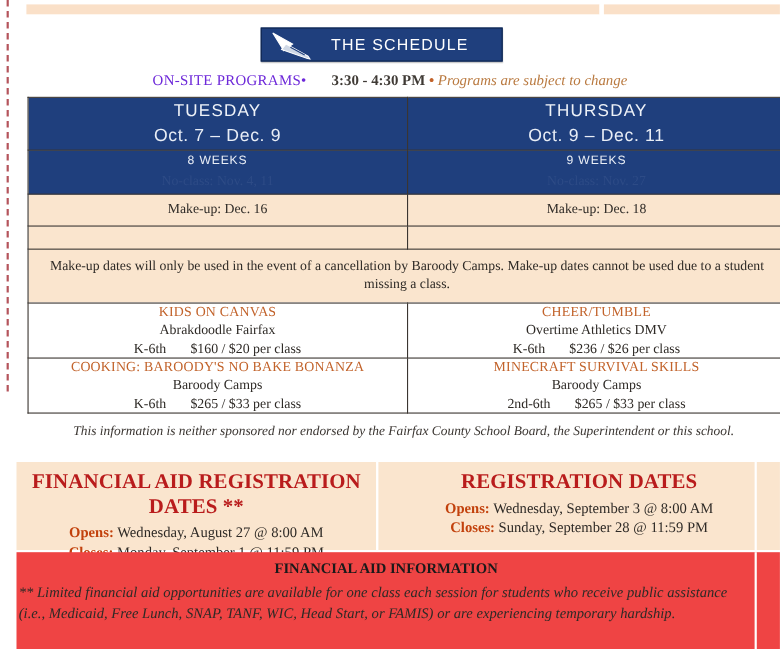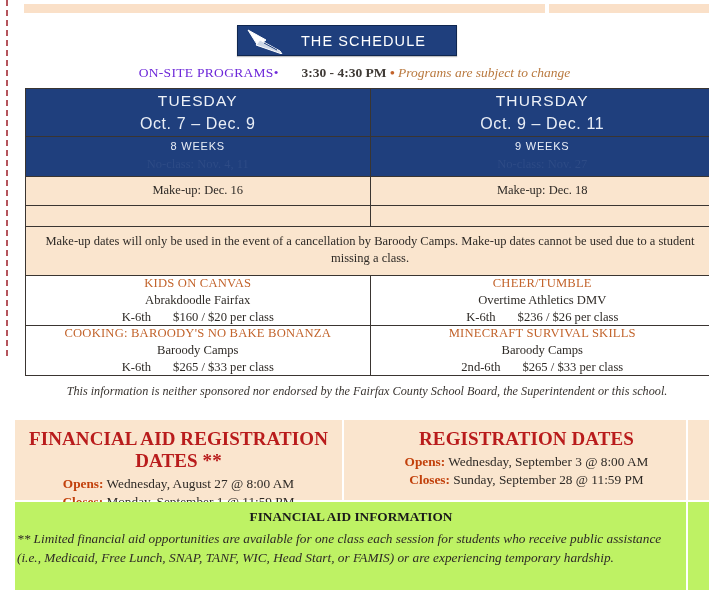--- a/index.html
+++ b/index.html
@@ -272,21 +272,21 @@
   }
   .panel-line b {
     color: #c2410c;
   }
   .row-gap {
     height: 2px;
     background: #ffffff;
     width: 100%;
   }
   .aid-panel {
-    background: #bef264;
+    background: #ef4444;
     width: 100%;
     height: 88px;
     box-sizing: border-box;
     padding: 7px 22px 0 0;
     position: relative;
   }
   .aid-panel::after {
     content: "";
     position: absolute;
     right: 21px;

